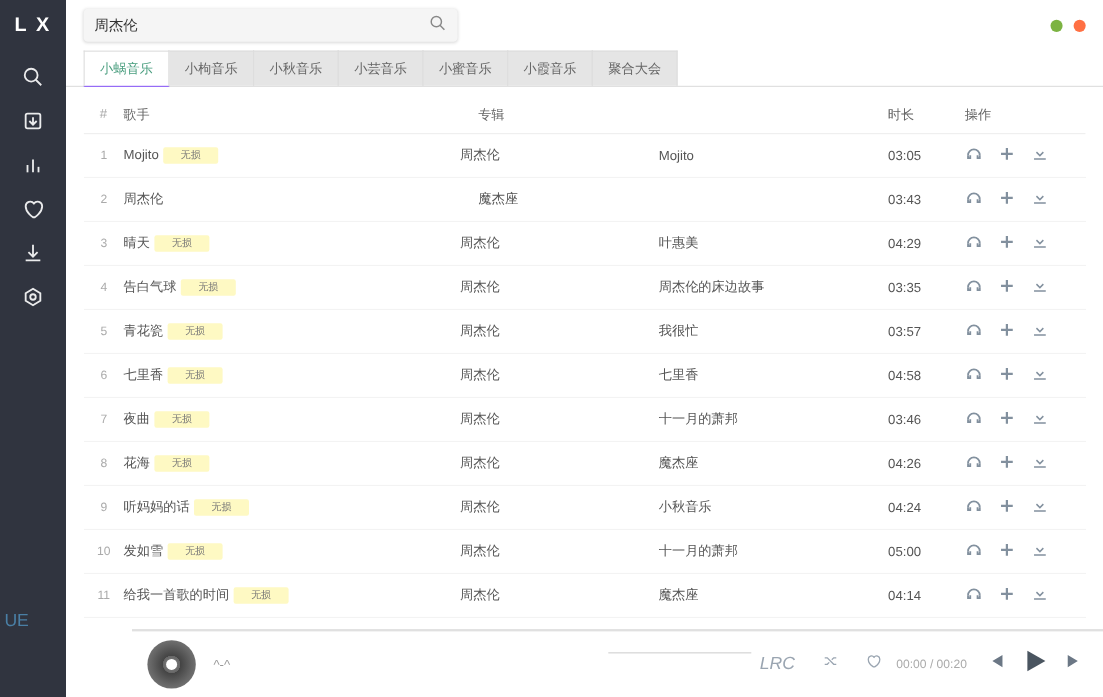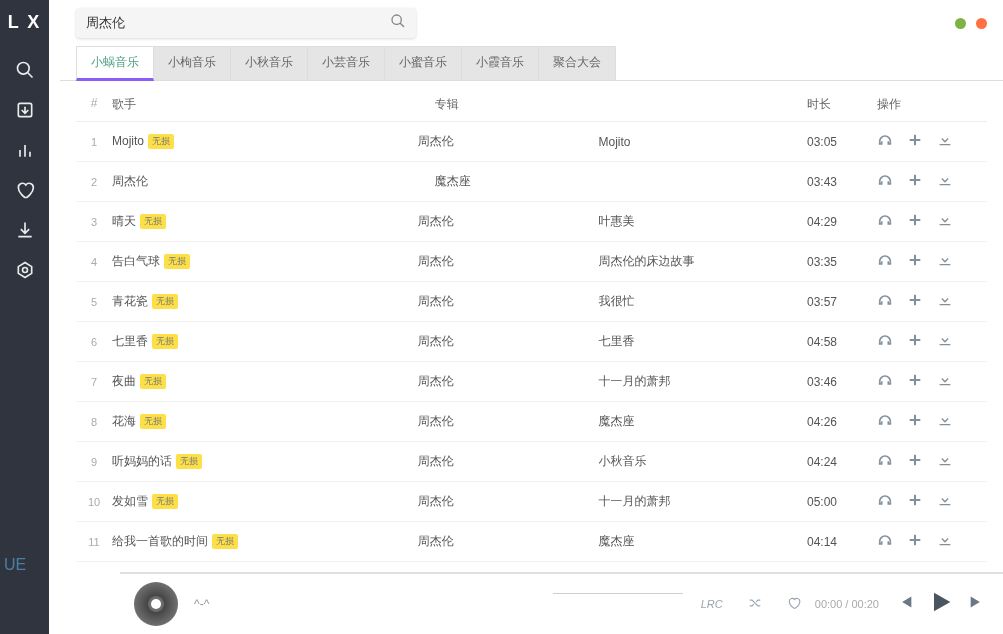--- a/index.html
+++ b/index.html
@@ -1,54 +1,54 @@
 <!DOCTYPE html>
 <html><head>
 <meta charset="utf-8">
 <style>
 *{margin:0;padding:0;box-sizing:border-box;font-family:"Microsoft YaHei",sans-serif}
 body{width:1003px;height:634px;background:#fff;overflow:hidden;position:relative}
-.sidebar{position:absolute;left:0;top:0;width:49px;height:634px;background:#30343f;display:flex;flex-direction:column;align-items:center;padding-top:12px;gap:18px}
+.sidebar{position:absolute;left:0;top:0;width:60px;height:634px;background:#30343f;display:flex;flex-direction:column;align-items:center;padding-top:12px;gap:18px}
 .logo{color:#fff;font-size:18px;font-weight:bold;letter-spacing:2px;margin-bottom:8px}
 .side-icon{width:22px;height:22px;display:flex;align-items:center;justify-content:center;cursor:pointer;opacity:0.9}
 .side-icon svg{stroke:#fff;fill:none;stroke-width:2}
 .ue-logo{position:absolute;bottom:60px;left:4px;color:#4a7fa5;font-weight:normal;font-size:16px}
 .main{position:absolute;left:60px;top:0;right:0;bottom:0}
 .topbar{height:46px;display:flex;align-items:center;padding:0 16px}
 .search-box{position:relative;width:340px;height:30px;background:#f5f5f5;border-radius:4px;box-shadow:0 1px 3px rgba(0,0,0,0.15);display:flex;align-items:center;padding:0 10px}
 .search-box input{flex:1;border:none;background:transparent;outline:none;font-size:13px;color:#333}
 .search-box .sicon{color:#888}
 .window-controls{margin-left:auto;display:flex;gap:10px;align-items:center}
 .dot{width:11px;height:11px;border-radius:50%}
 .dot.green{background:#7cb342}
 .dot.orange{background:#ff7043}
 .tabs{display:flex;border-bottom:1px solid #ddd;padding-left:16px;gap:0}
 .tab{padding:7px 14px;font-size:12px;color:#666;cursor:pointer;border:1px solid transparent;border-bottom:none;background:#e5e5e5;border-color:#ddd;margin-right:-1px}
-.tab.active{background:#fff;color:#4a9e7f;border-bottom:3px solid #8b5cf6;margin-bottom:-1px;position:relative;z-index:1}
+.tab.active{background:#fff;color:#4a9e7f;border-bottom:1px solid #8b5cf6;margin-bottom:-1px;position:relative;z-index:1}
 .table-wrap{position:absolute;top:88px;left:16px;right:16px;bottom:70px;overflow:hidden}
 .thead{display:flex;font-size:12px;color:#666;padding:8px 0;border-bottom:1px solid #eee}
 .col-idx{width:36px;text-align:center;color:#aaa}
 .col-name{flex:2.2}
 .col-artist{flex:1.3}
 .col-album{flex:1.5}
 .col-dur{width:70px}
 .col-ops{width:110px}
 .tbody{overflow:auto;height:calc(100% - 32px)}
 .row{display:flex;align-items:center;font-size:12px;color:#555;padding:10px 0;border-bottom:1px solid #f3f3f3}
 .row .col-idx{font-size:11px}
-.badge{display:inline-block;background:#fde047;color:#777;font-size:9px;padding:1px 4px;border-radius:2px;margin-left:4px;vertical-align:middle}
+.badge{display:inline-block;background:#fef9c3;color:#777;font-size:9px;padding:1px 16px;border-radius:2px;margin-left:4px;vertical-align:middle}
 .ops{display:flex;gap:14px;color:#82909e}
 .ops svg{cursor:pointer}
 .player{position:absolute;bottom:0;left:60px;right:0;height:62px;border-top:1px solid #e5e5e5;display:flex;align-items:center;padding:0 14px;background:#fff}
 .disc{width:44px;height:44px;border-radius:50%;background:radial-gradient(circle,#888 0%,#666 25%,#444 26%,#666 60%,#888 100%);position:relative;margin-right:16px}
 .disc::after{content:"";position:absolute;top:50%;left:50%;width:10px;height:10px;background:#fff;border-radius:50%;transform:translate(-50%,-50%)}
 .nowplaying{font-size:12px;color:#999}
 .seek{position:absolute;top:-1px;left:0;right:0;height:2px;background:#e0e0e0}
 .pl-right{margin-left:auto;display:flex;align-items:center;gap:14px;color:#9aa5b1}
-.pl-icons{display:flex;gap:25px;align-items:center;font-size:11px}
+.pl-icons{display:flex;gap:25px;align-items:center;font-size:16px}
 .pl-time{font-size:11px;color:#aaa}
 .pl-ctrl{display:flex;gap:12px;align-items:center}
 .pl-ctrl svg{cursor:pointer}
 .vol-line{position:absolute;right:320px;top:20px;width:130px;height:1px;background:#d0d0d0}
 </style>
 </head>
 <body>
 
 <div class="sidebar">
   <div class="logo">L X</div>

